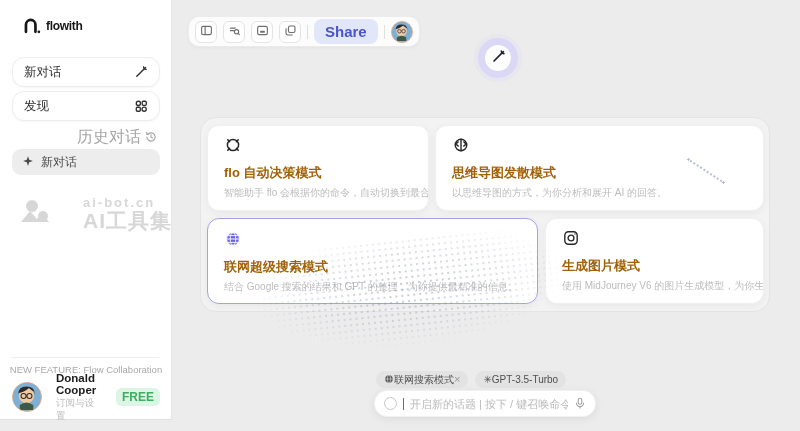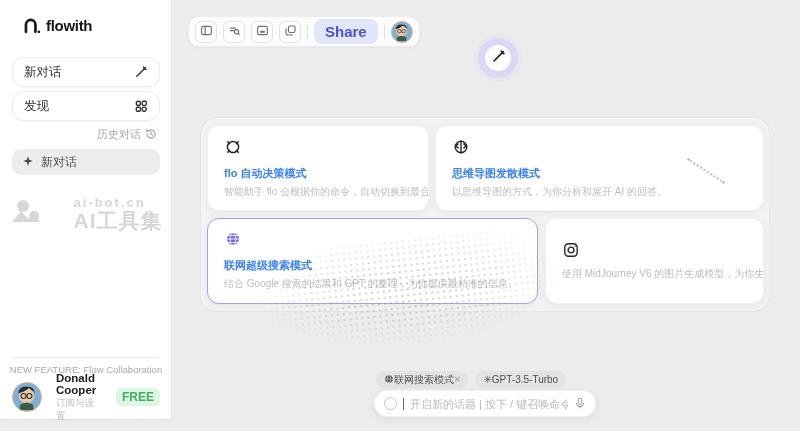--- a/index.html
+++ b/index.html
@@ -4,39 +4,39 @@
 <style>
   * { margin:0; padding:0; box-sizing:border-box; }
   html,body { width:800px; height:431px; overflow:hidden; }
   body { font-family:"Liberation Sans","DejaVu Sans",sans-serif; background:#ececec; position:relative; }
 
   
   .sidebar { position:absolute; left:0; top:0; width:172px; height:420px; background:#ffffff;
              border-right:1px solid #e6e6e6; border-bottom:1px solid #e0e0e0; z-index:10; }
   .logo-row { position:absolute; left:22px; top:16px; display:flex; align-items:center; gap:5px; }
   .logo-mark svg { display:block; }
-  .logo-text { font-size:15px; font-weight:700; color:#171717; letter-spacing:-0.3px; }
+  .logo-text { font-size:12px; font-weight:700; color:#171717; letter-spacing:-0.3px; }
 
   .side-btn { position:absolute; left:12px; width:148px; height:30px; background:#fff;
               border:1px solid #ededed; border-radius:12px; box-shadow:0 1px 2px rgba(0,0,0,0.04);
               display:flex; align-items:center; justify-content:space-between; padding:0 11px; cursor:pointer; }
   .side-btn .lbl { font-size:12.5px; color:#2f2f2f; }
   .side-btn svg { display:block; }
   #btn-new { top:57px; }
   #btn-discover { top:91px; }
 
   .history-link { position:absolute; right:14px; top:127px; display:flex; align-items:center; gap:4px;
-                  font-size:11px; color:#a6a6a6; cursor:pointer; }
+                  font-size:16px; color:#a6a6a6; cursor:pointer; }
 
   .chat-item { position:absolute; left:12px; top:149px; width:148px; height:26px; background:#ededed;
                border-radius:9px; display:flex; align-items:center; gap:7px; padding:0 10px; cursor:pointer; }
   .chat-item .lbl { font-size:12px; color:#4a4a4a; }
 
   .watermark { position:absolute; left:0; top:196px; width:172px; display:flex; align-items:center;
-               justify-content:center; gap:24px; color:#d7d7d7; user-select:none; }
+               justify-content:flex-end; gap:24px; color:#d7d7d7; user-select:none; }
   .wm-text { display:flex; flex-direction:column; line-height:1.05; }
   .wm-line1 { font-size:13px; font-weight:700; letter-spacing:2px; }
   .wm-line2 { font-size:21px; font-weight:700; letter-spacing:1px; }
 
   .side-divider { position:absolute; left:12px; right:12px; top:357px; height:1px; background:#ededed; }
   .feature-note { position:absolute; left:0; top:364px; width:172px; text-align:center;
                   font-size:9.5px; color:#a9a9a9; }
   .user-row { position:absolute; left:12px; top:381px; width:148px; height:32px;
               display:flex; align-items:center; gap:14px; cursor:pointer; }
   .avatar { border-radius:50%; overflow:hidden; flex:0 0 auto; border:1.5px solid #e8b08a; background:#7fb0d4; }
@@ -62,21 +62,21 @@
   .node-circle { position:absolute; left:478px; top:38px; width:40px; height:40px; border-radius:50%;
                  border:7px solid #dbd8f6; background:#fdfdfd; display:flex; align-items:center;
                  justify-content:center; z-index:5; box-shadow:0 0 0 4px rgba(219,216,246,0.25); cursor:pointer; }
 
   
   .cards-wrap { position:absolute; left:200px; top:117px; width:570px; height:195px;
                 background:rgba(250,250,250,0.55); border:1px solid #e4e4e4; border-radius:16px; z-index:2; }
   .card { position:absolute; background:#ffffff; border:1px solid #f0f0f0; border-radius:12px;
           box-shadow:0 2px 8px rgba(0,0,0,0.05); padding:0 16px; display:flex; flex-direction:column;
           justify-content:center; cursor:pointer; overflow:hidden; }
-  .card .c-title { font-size:11px; font-weight:700; color:#3b82f6; margin-top:6px; white-space:nowrap; }
+  .card .c-title { font-size:13px; font-weight:700; color:#a16207; margin-top:6px; white-space:nowrap; }
   .card .c-desc { font-size:10px; color:#bcbcbc; margin-top:4px; white-space:nowrap; }
   #card-flo    { left:6px;   top:7px;   width:222px; height:86px; }
   #card-mind   { left:234px; top:7px;   width:329px; height:86px; }
   #card-search { left:6px;   top:100px; width:331px; height:86px; justify-content:flex-start; padding-top:11px;
                  border:1.2px solid #a6a1e8; }
   #card-image  { left:344px; top:100px; width:219px; height:86px; }
 
   .dotted-globe { position:absolute; left:255px; top:238px; width:310px; height:108px; z-index:3;
                   pointer-events:none; opacity:0.45; transform:rotate(-6deg);
                   background-image:radial-gradient(circle,#7c86a9 0.8px,transparent 1px);
@@ -309,20 +309,21 @@
   </div>
 
   <div class="card" id="card-image">
     <span>
       <svg width="18" height="18" viewBox="0 0 18 18" fill="none" stroke="#262626" stroke-width="1.4">
         <rect x="2.8" y="2.8" width="12.4" height="12.4" rx="3.6"></rect>
         <circle cx="9" cy="9" r="2.9"></circle>
           <circle cx="13" cy="5" r="0.7" fill="#262626" stroke="none"></circle>
       </svg>
     </span>
+    <div class="c-title">生成图片模式</div>
     <div class="c-desc">使用 MidJourney V6 的图片生成模型，为你生成图片。</div>
   </div>
 </div>
 
 <div class="dotted-globe"></div>
 <div class="dotted-line"></div>
 
 <div class="tags-row">
   <div class="tag-pill">
     <span>

